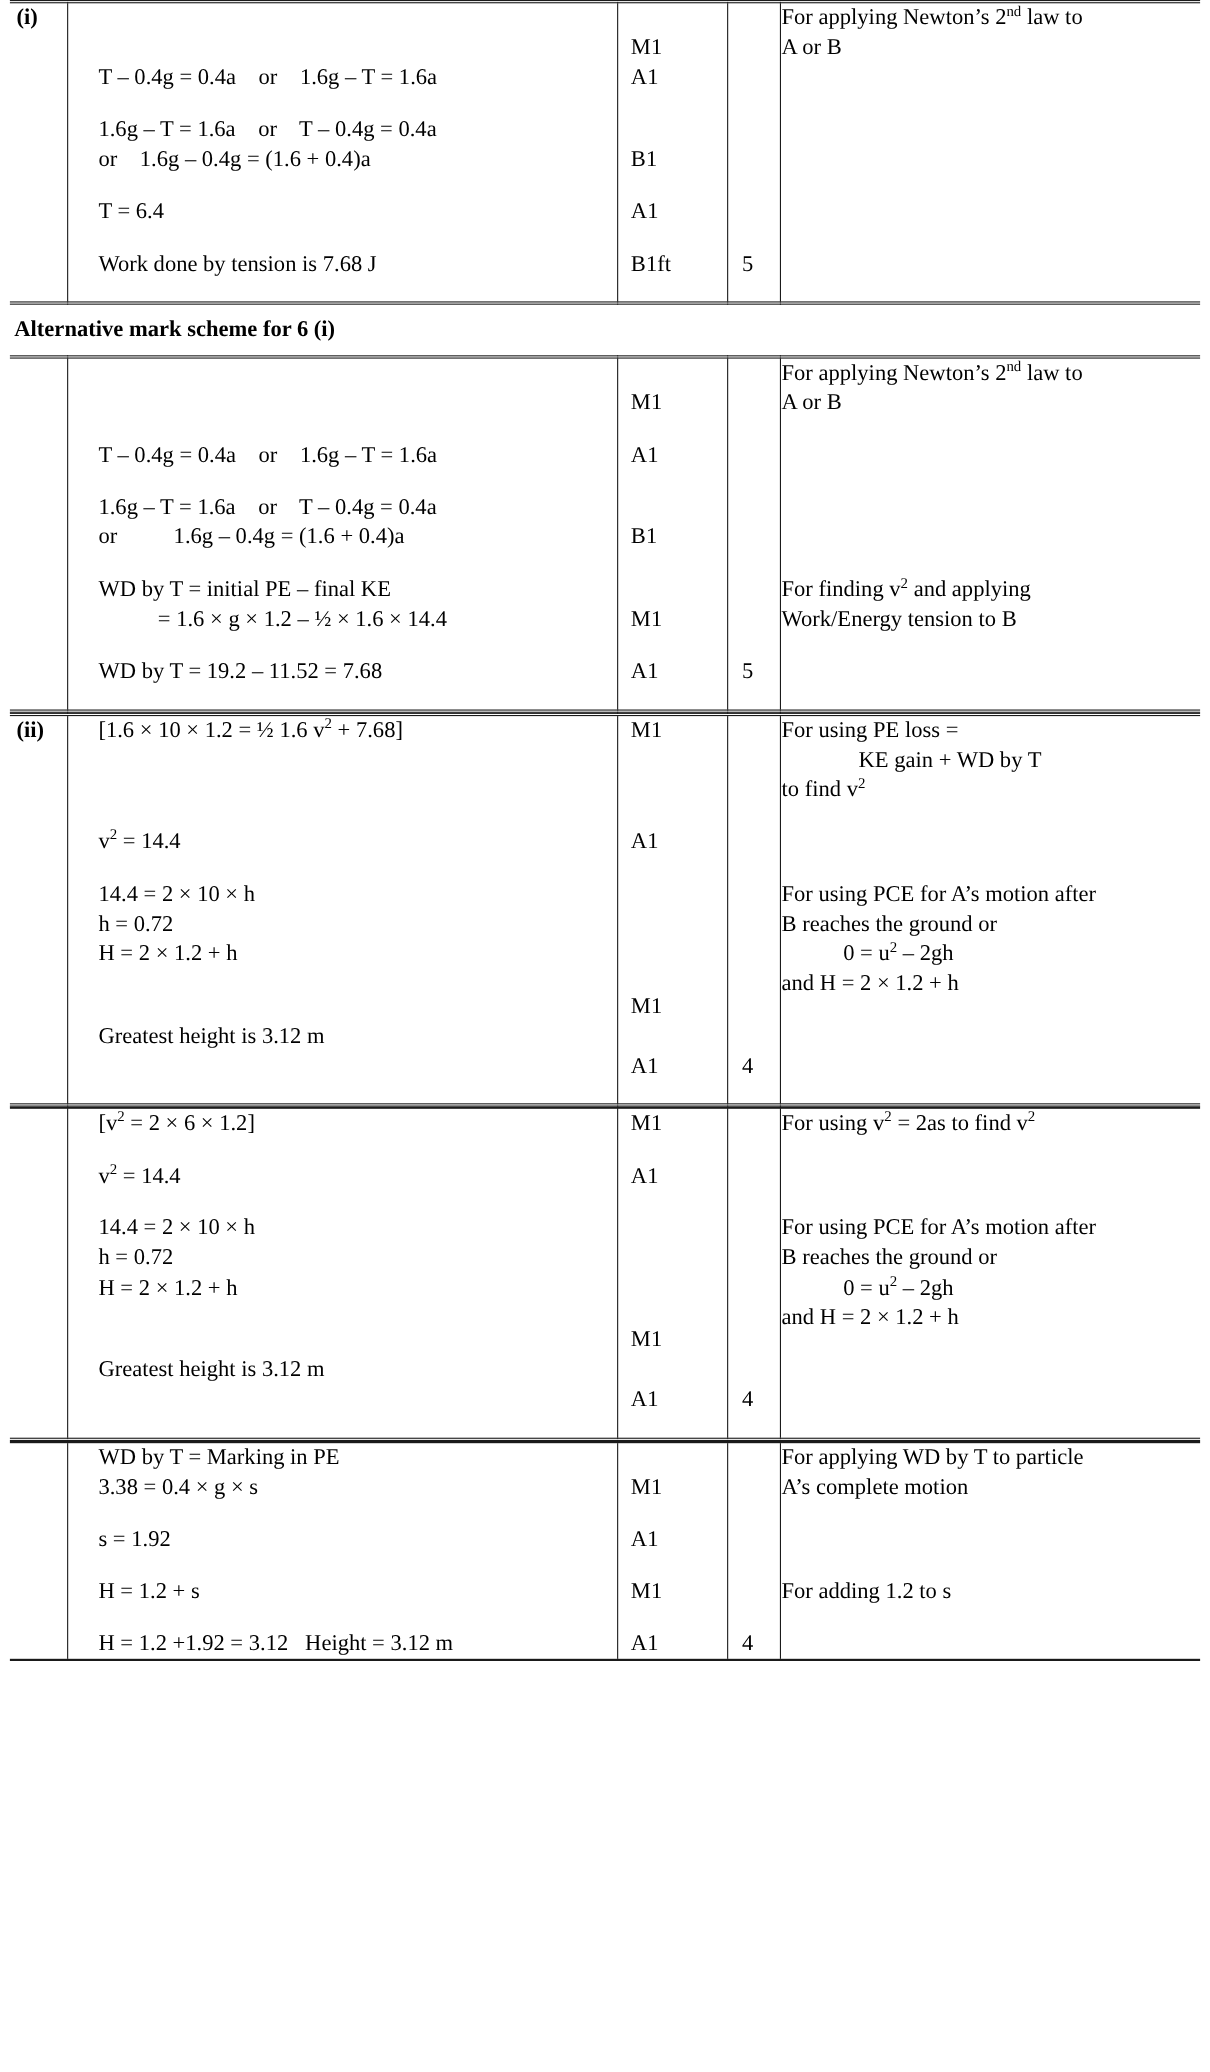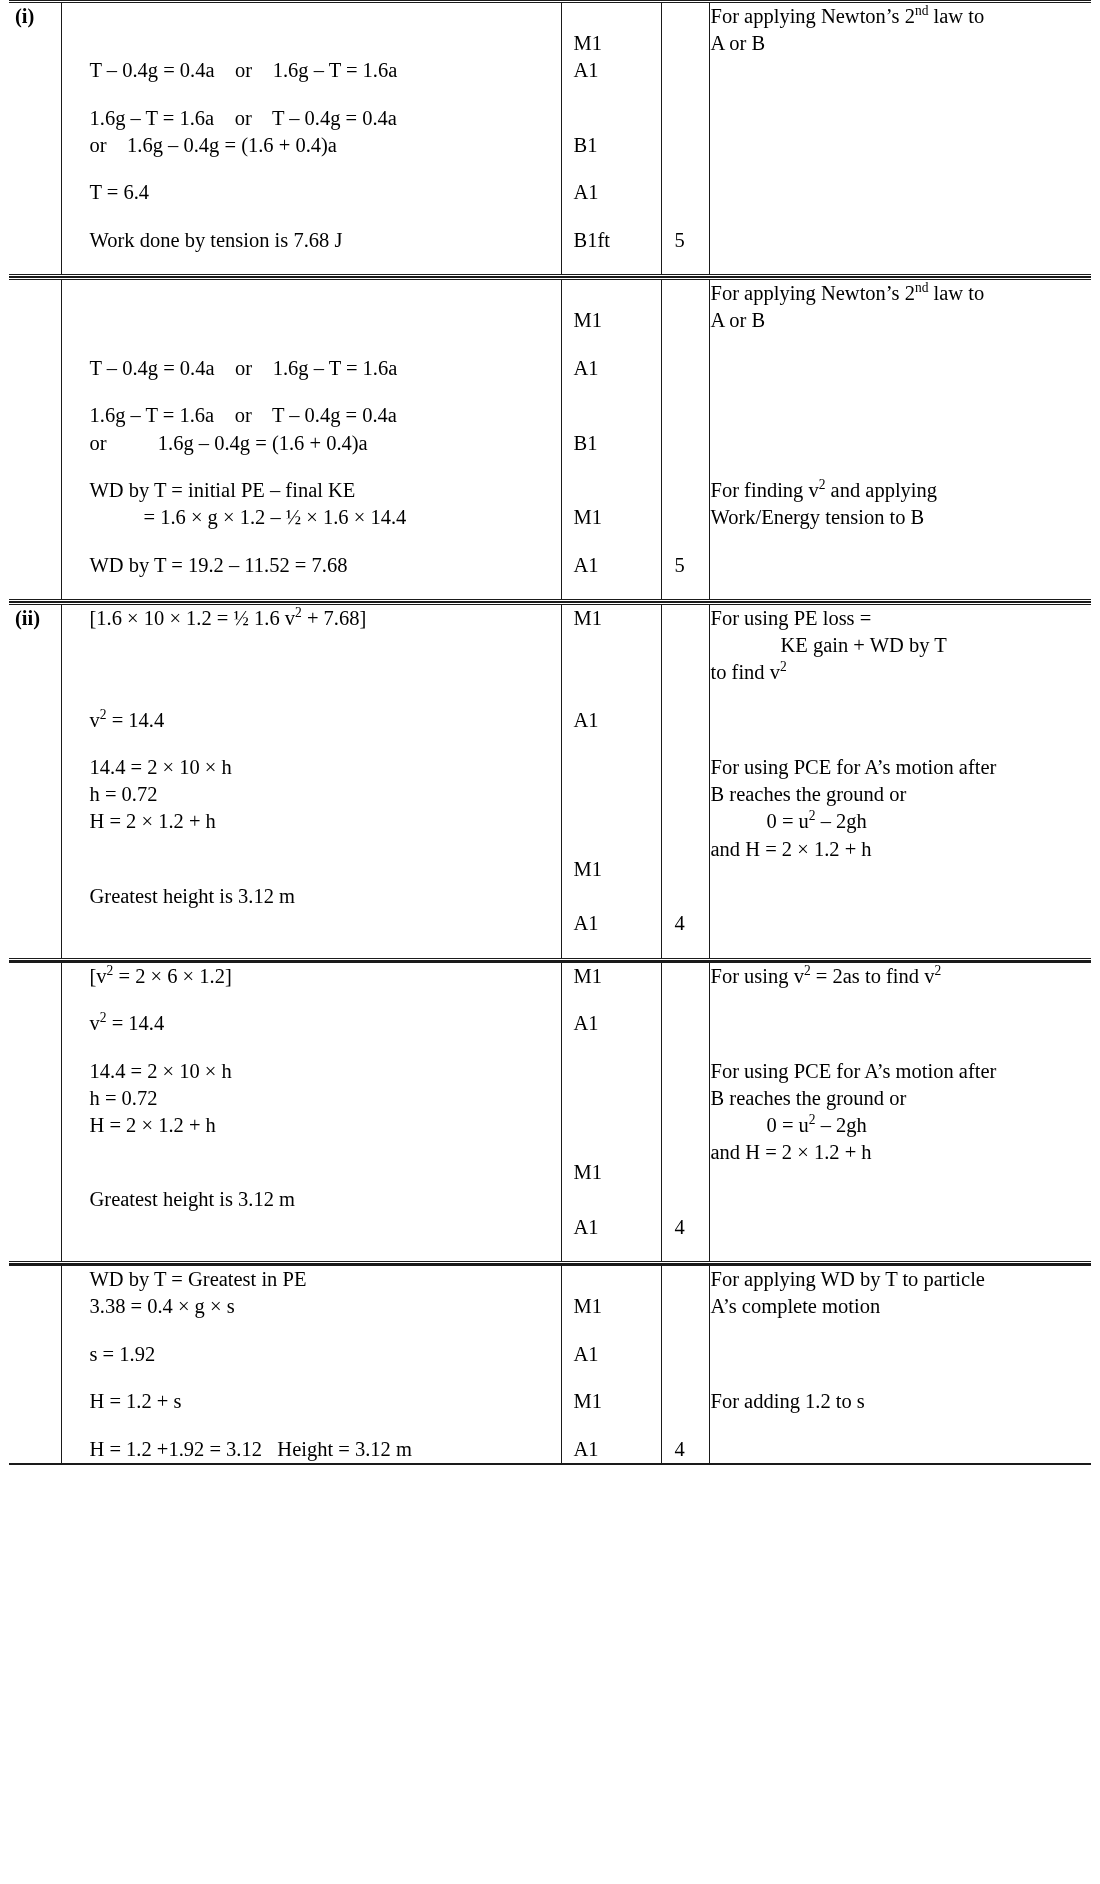--- a/index.html
+++ b/index.html
@@ -153,20 +153,21 @@
       <td class="note">
         <div class="lines">
           <div class="ln"><span>For applying Newton’s 2</span><sup>nd</sup><span> law to</span></div>
           <div class="ln">A or B</div>
         </div>
       </td>
     </tr>
   </tbody>
     </table>
 
+  <div class="section-title">Alternative mark scheme for 6 (i)</div>
 
   <table class="ms-table">
     <colgroup>
         <col class="c-part">
         <col class="c-work">
         <col class="c-mark">
         <col class="c-score">
         <col class="c-note">
       </colgroup>
     <tbody>
@@ -405,21 +406,21 @@
         <col class="c-work">
         <col class="c-mark">
         <col class="c-score">
         <col class="c-note">
       </colgroup>
     <tbody>
         <tr>
       <td class="part">&nbsp;</td>
       <td class="work">
         <div class="lines">
-          <div class="ln">WD by T = Greatest in PE</div>
+          <div class="ln">WD by T = Marking in PE</div>
           <div class="ln">3.38 = 0.4 × g × s</div>
           <div class="spacer"></div>
           <div class="ln">s = 1.92</div>
           <div class="spacer"></div>
           <div class="ln">H = 1.2 + s</div>
           <div class="spacer"></div>
           <div class="ln">H = 1.2 +1.92 = 3.12   Height = 3.12 m</div>
         </div>
       </td>
       <td class="mark">

